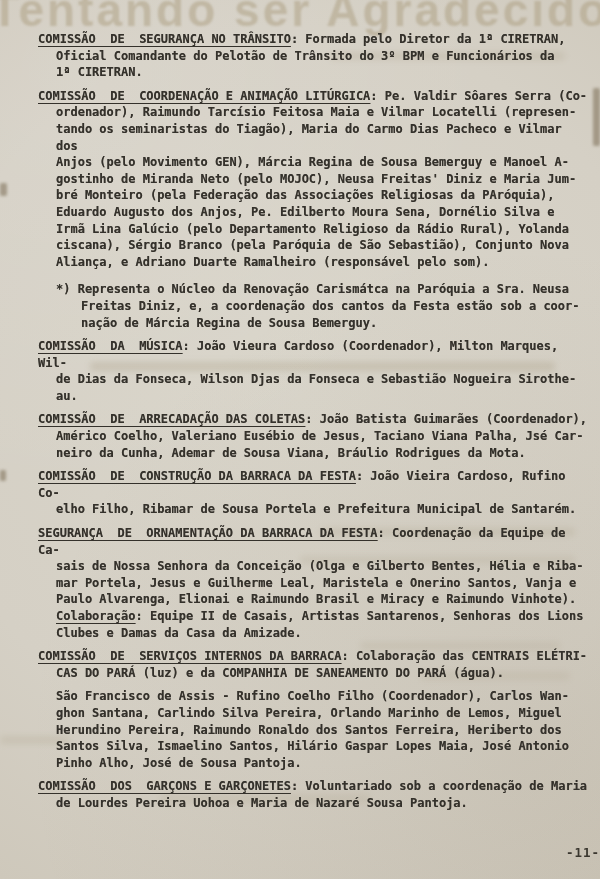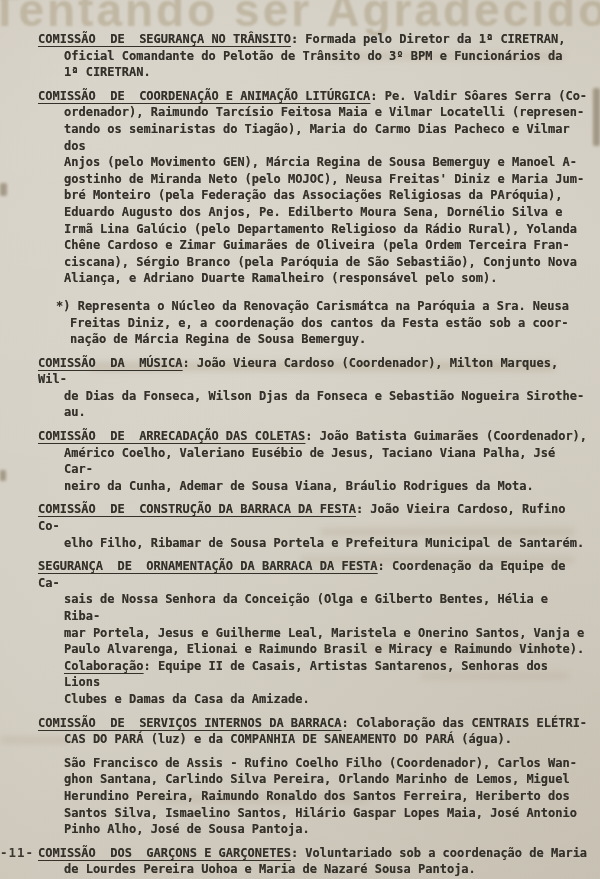--- a/index.html
+++ b/index.html
@@ -34,32 +34,32 @@
     font-weight:bold;
     text-shadow:0 0 0.5px rgba(52,49,43,0.55);
   }
   .para{margin:0 0 7px 0;}
   .para.footnote{margin-top:11px;}
   .line{
     white-space:pre-wrap;
     line-height:16.6px;
     min-height:16.6px;
   }
-  .para .cont{margin-left:26px;}
+  .para .cont{margin-left:18px;}
   .para.footnote .first{margin-left:18px;}
-  .para.footnote .cont{margin-left:32px;}
+  .para.footnote .cont{margin-left:43px;}
   .ul{
     text-decoration:underline;
     text-underline-offset:2.5px;
     text-decoration-thickness:1.3px;
   }
   .page-number{
     position:absolute;
     left:0;right:0;top:845px;
-    text-align:left;
+    text-align:right;
     color:#3a372f;
     font-size:12.5px;
     font-weight:bold;
     letter-spacing:1px;
   }
   .smudge{
     position:absolute;
     background:rgba(154,140,110,0.45);
     filter:blur(3px);
     border-radius:4px;
@@ -98,21 +98,20 @@
       </div>
       <div class="para entry">
         <div class="line first"><span class="ul">COMISSÃO  DE  COORDENAÇÃO E ANIMAÇÃO LITÚRGICA</span>: Pe. Valdir Sôares Serra (Co-</div>
         <div class="line cont">ordenador), Raimundo Tarcísio Feitosa Maia e Vilmar Locatelli (represen-</div>
         <div class="line cont">tando os seminaristas do Tiagão), Maria do Carmo Dias Pacheco e Vilmar dos</div>
         <div class="line cont">Anjos (pelo Movimento GEN), Márcia Regina de Sousa Bemerguy e Manoel A-</div>
         <div class="line cont">gostinho de Miranda Neto (pelo MOJOC), Neusa Freitas' Diniz e Maria Jum-</div>
         <div class="line cont">bré Monteiro (pela Federação das Associações Religiosas da PAróquia),</div>
         <div class="line cont">Eduardo Augusto dos Anjos, Pe. Edilberto Moura Sena, Dornélio Silva e</div>
         <div class="line cont">Irmã Lina Galúcio (pelo Departamento Religioso da Rádio Rural), Yolanda</div>
-        <div class="line cont">Chêne Cardoso e Zimar Guimarães de Oliveira (pela Ordem Terceira Fran-</div>
         <div class="line cont">ciscana), Sérgio Branco (pela Paróquia de São Sebastião), Conjunto Nova</div>
         <div class="line cont">Aliança, e Adriano Duarte Ramalheiro (responsável pelo som).</div>
       </div>
       <div class="para footnote">
         <div class="line first">*) Representa o Núcleo da Renovação Carismátca na Paróquia a Sra. Neusa</div>
         <div class="line cont">Freitas Diniz, e, a coordenação dos cantos da Festa estão sob a coor-</div>
         <div class="line cont">nação de Márcia Regina de Sousa Bemerguy.</div>
       </div>
       <div class="para entry">
         <div class="line first"><span class="ul">COMISSÃO  DA  MÚSICA</span>: João Vieura Cardoso (Coordenador), Milton Marques, Wil-</div>

